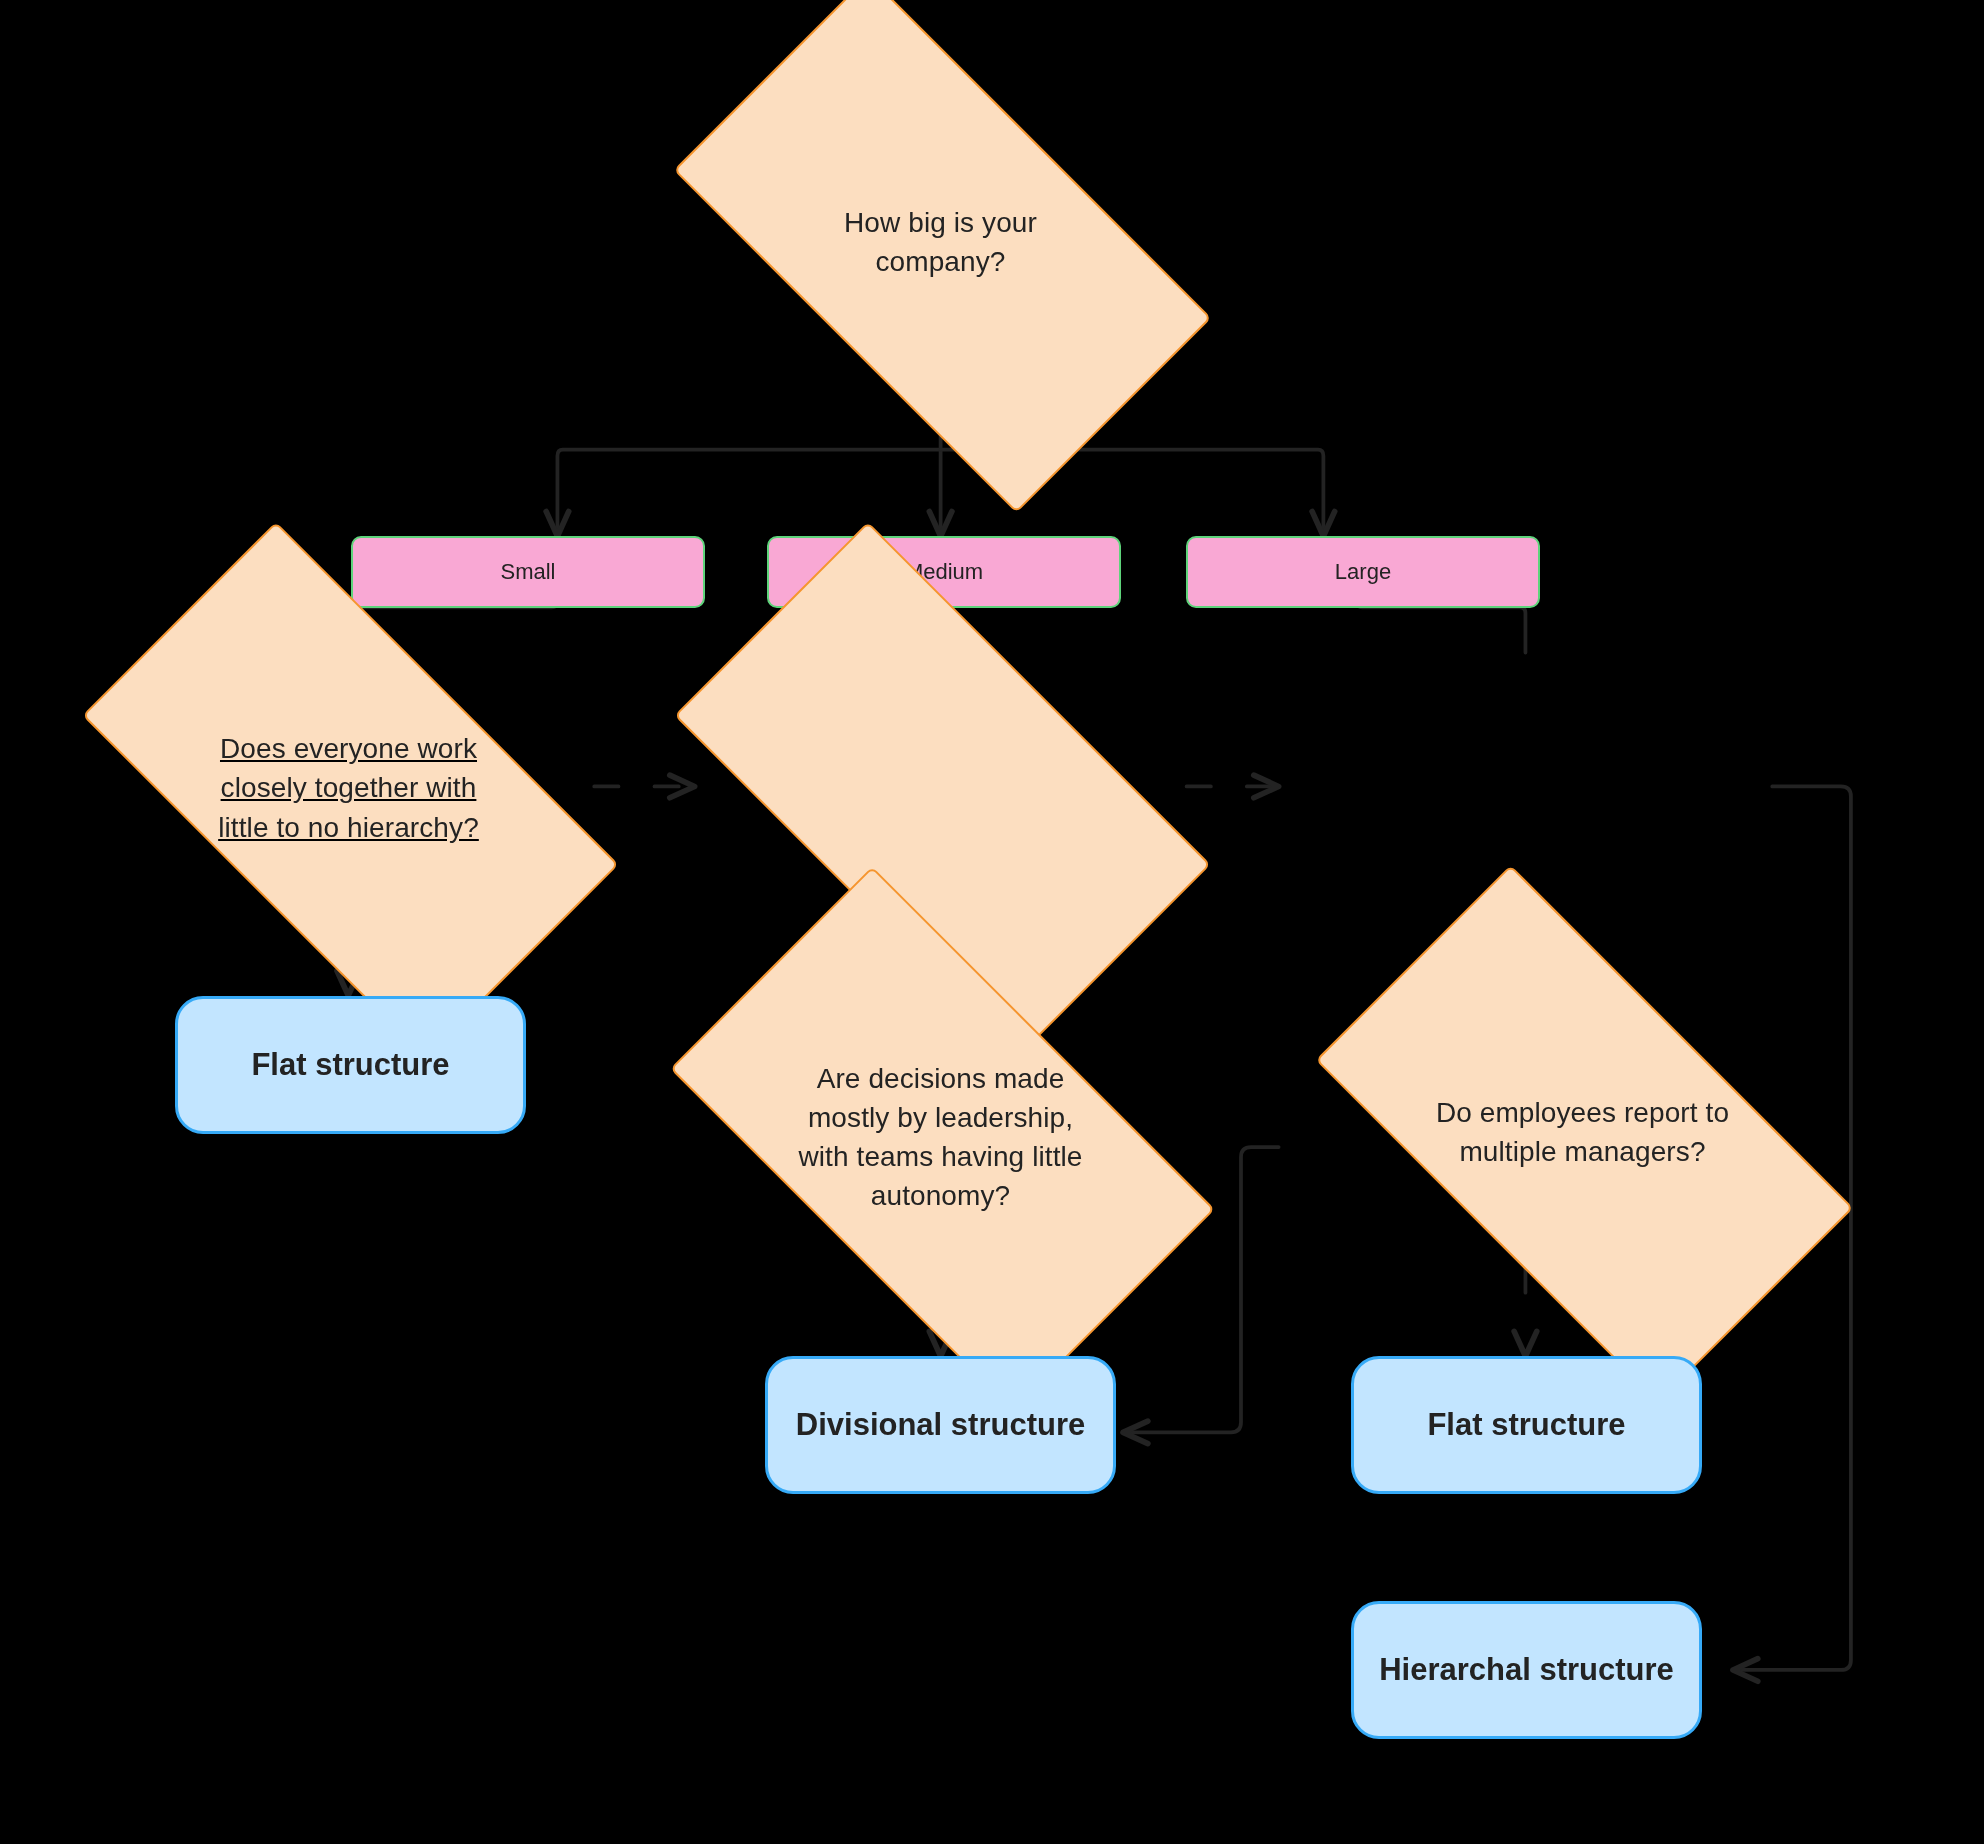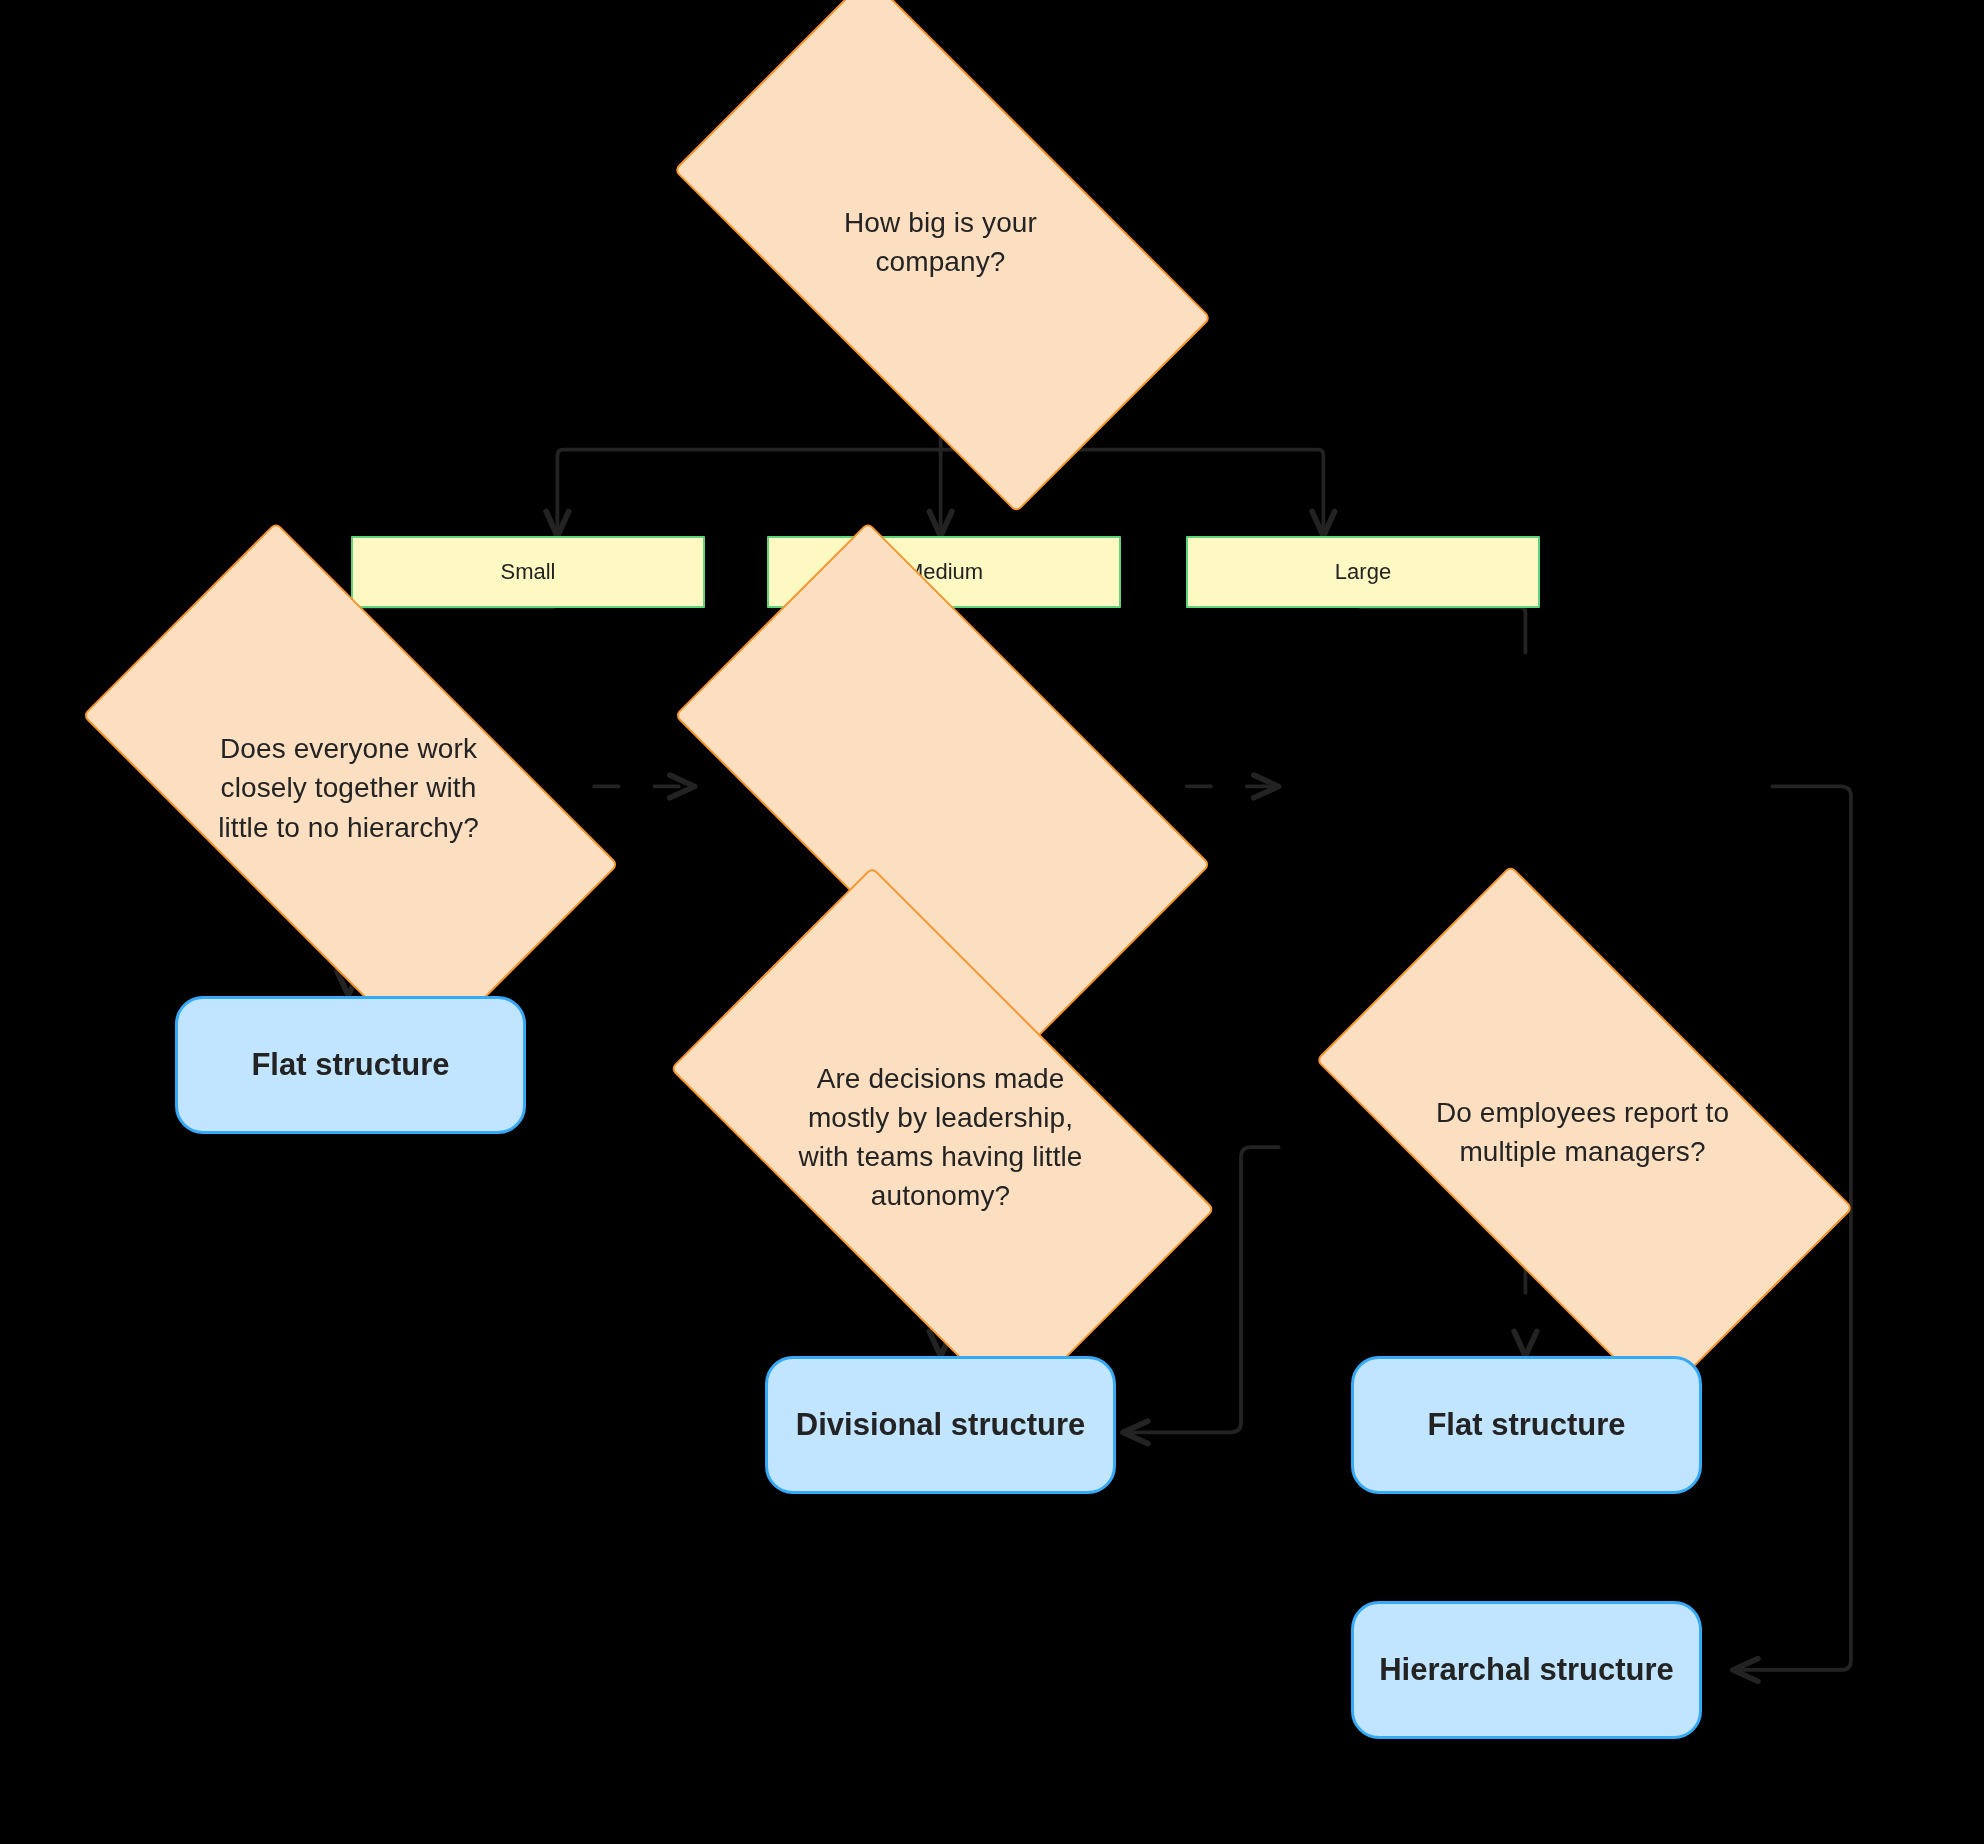--- a/index.html
+++ b/index.html
@@ -11,21 +11,21 @@
         align-items:center;justify-content:center;text-align:center;}
   
   .diamond{}
   .diamond .dshape{position:absolute;left:0;top:0;width:100%;height:100%;
         background:#fcdec0;border:2.9px solid #f5952e;
         transform:rotate(45deg);border-radius:6.7px;}
   .diamond .dlabel{position:relative;z-index:3;color:#232323;
         font-size:28px;line-height:1.40;letter-spacing:0.1px;
         width:86%;}
   
-  .greenbox{background:#fef9c3;border:2.9px solid #5ed47b;border-radius:1px;}
+  .greenbox{background:#f9a8d4;border:2.9px solid #5ed47b;border-radius:10px;}
   .greenbox .glabel{color:#232323;font-size:22px;}
   
   .bluebox{background:#c2e5ff;border:3.3px solid #36aaf7;border-radius:28px;}
   .bluebox .blabel{color:#232323;font-size:31px;font-weight:bold;}
 </style>
 </head>
 <body>
 
 <div id="stage">
 
@@ -69,21 +69,21 @@
   <div class="node greenbox" style="left:351px;top:536px;width:354px;height:72px;">
     <span class="glabel">Small</span>
   </div>
   <div class="node greenbox" style="left:767px;top:536px;width:354px;height:72px;">
     <span class="glabel">Medium</span>
   </div>
   <div class="node greenbox" style="left:1186px;top:536px;width:354px;height:72px;">
     <span class="glabel">Large</span>
   </div>
 
-  <div class="node diamond" style="left:108px;top:653px;width:481px;height:270px;">
+  <div class="node diamond" style="left:108px;top:653px;width:481px;height:270px;text-decoration:underline;">
     <span class="dshape"></span>
     <span class="dlabel">Does everyone work<br>closely together with<br>little to no hierarchy?</span>
   </div>
 
   <div class="node diamond" style="left:700px;top:653px;width:481px;height:270px;">
     <span class="dshape"></span>
   </div>
 
 
   <div class="node diamond" style="left:700px;top:996px;width:481px;height:282px;">

